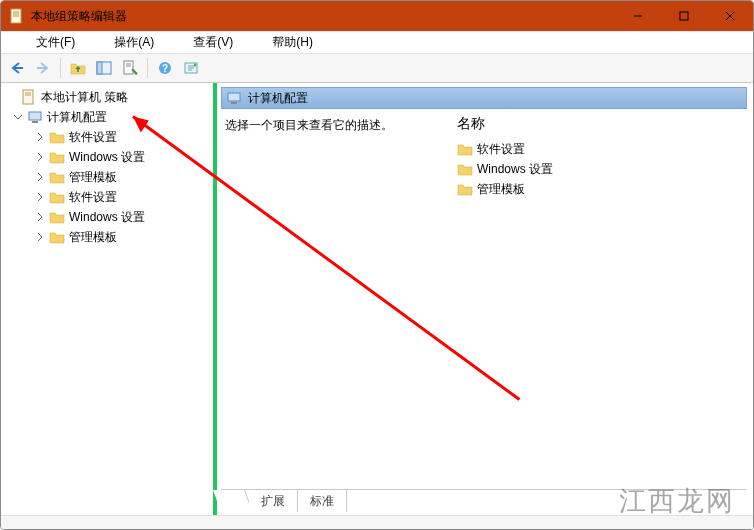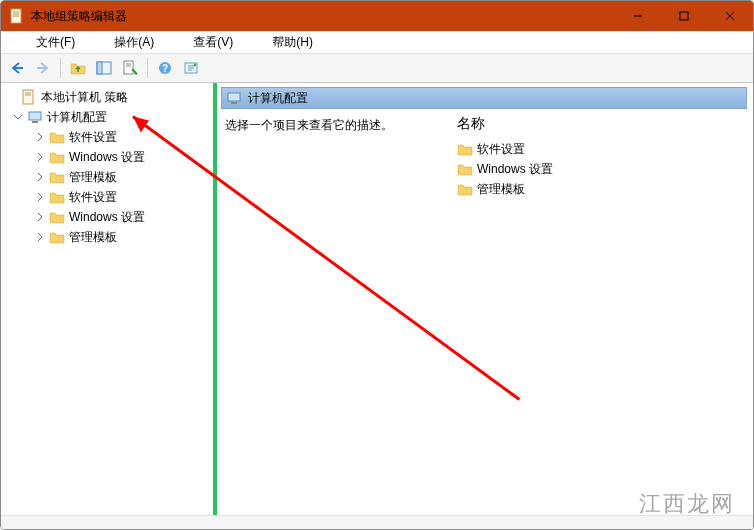--- a/index.html
+++ b/index.html
@@ -135,21 +135,21 @@
 }
 .statusbar {
   height: 14px;
   border-top: 1px solid #e0e0e0;
   background: #f6f6f6;
 }
 .watermark {
   position: absolute;
   right: 18px;
   bottom: 10px;
-  font-size: 22px;
+  font-size: 27px;
   font-family: Liberation Serif, serif;
   color: rgba(60,60,60,0.45);
   letter-spacing: 2px;
   pointer-events: none;
 }
 .arrow-svg {
   position: absolute;
   top: 0; left: 0;
   width: 100%; height: 100%;
   pointer-events: none;
@@ -367,20 +367,25 @@
           <span>Windows 设置</span>
         </div>
         <div class="list-row">
           <svg class="fldr" viewBox="0 0 16 16">
               <path class="folder-svg" d="M1 4 h5 l1 2 h8 v8 h-14 z"></path>
             </svg>
           <span>管理模板</span>
         </div>
       </div>
     </div>
+    <div class="tabs">
+      <div class="pre"></div>
+      <div class="tab">扩展</div>
+      <div class="tab">标准</div>
+    </div>
   </div>
 </div>
 
 <div class="statusbar"></div>
 
 <svg class="arrow-svg" viewBox="0 0 754 530">
   <line x1="520" y1="400" x2="132" y2="116" stroke="#ff0000" stroke-width="3"></line>
   <polygon points="132,116 148,120 140,132" fill="#ff0000"></polygon>
 </svg>
 

